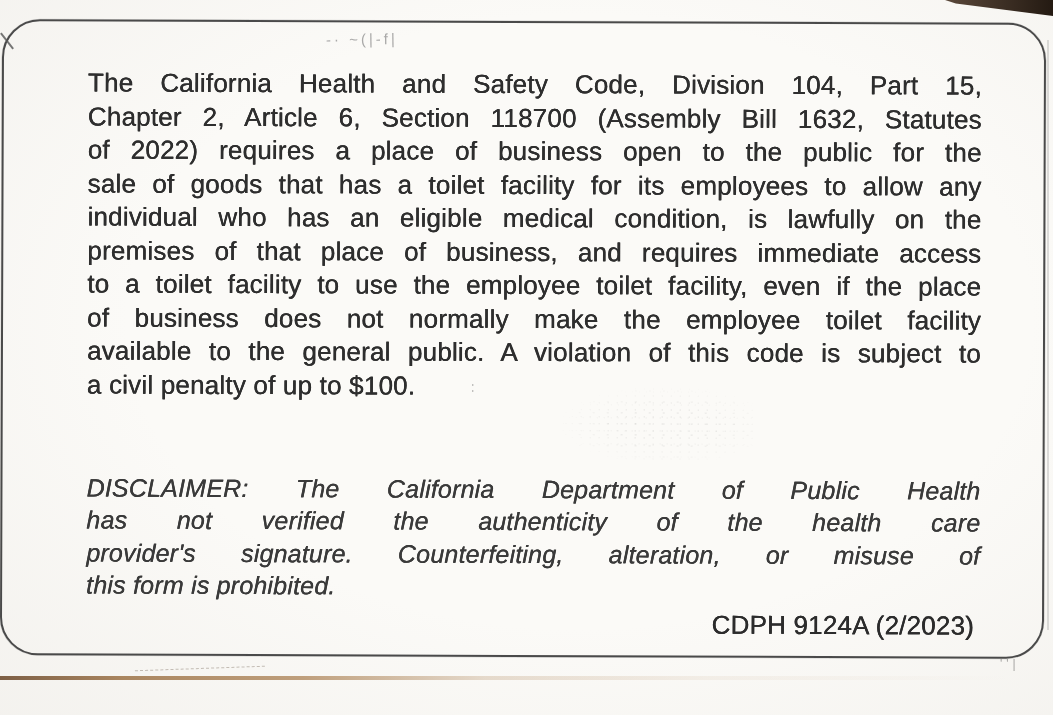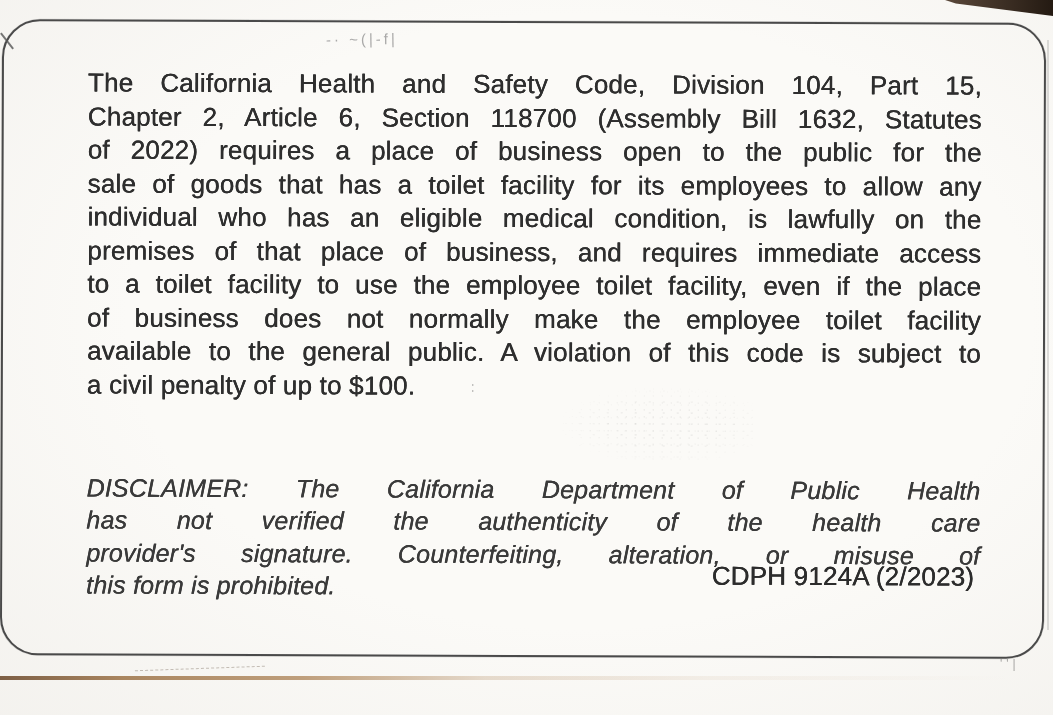--- a/index.html
+++ b/index.html
@@ -32,21 +32,21 @@
   }
   .disclaimer{
     position:absolute; left:84px; top:450px; width:894px;
     font-size:25px; line-height:32.4px; font-style:italic;
     color:#3a3a3a; letter-spacing:.2px;
     text-shadow:.25px 0 currentColor, 0 0 .5px rgba(50,50,50,.45);
   }
   .jline{ text-align:justify; text-align-last:justify; white-space:normal; }
   .jline.last{ text-align-last:left; }
   .form-number{
-    position:absolute; right:68px; top:537px;
+    position:absolute; right:68px; top:586px;
     font-size:26px; color:#2c2c2c; letter-spacing:.2px;
     text-shadow:.3px 0 currentColor, 0 0 .6px rgba(40,40,40,.55);
   }
   
   .bleed{
     position:absolute; left:322px; top:7px; width:190px; height:26px;
     color:#8f8f8f; opacity:.75; font-size:15px; letter-spacing:3px;
     transform:rotate(-1deg);
   }
   .amount-mark{

